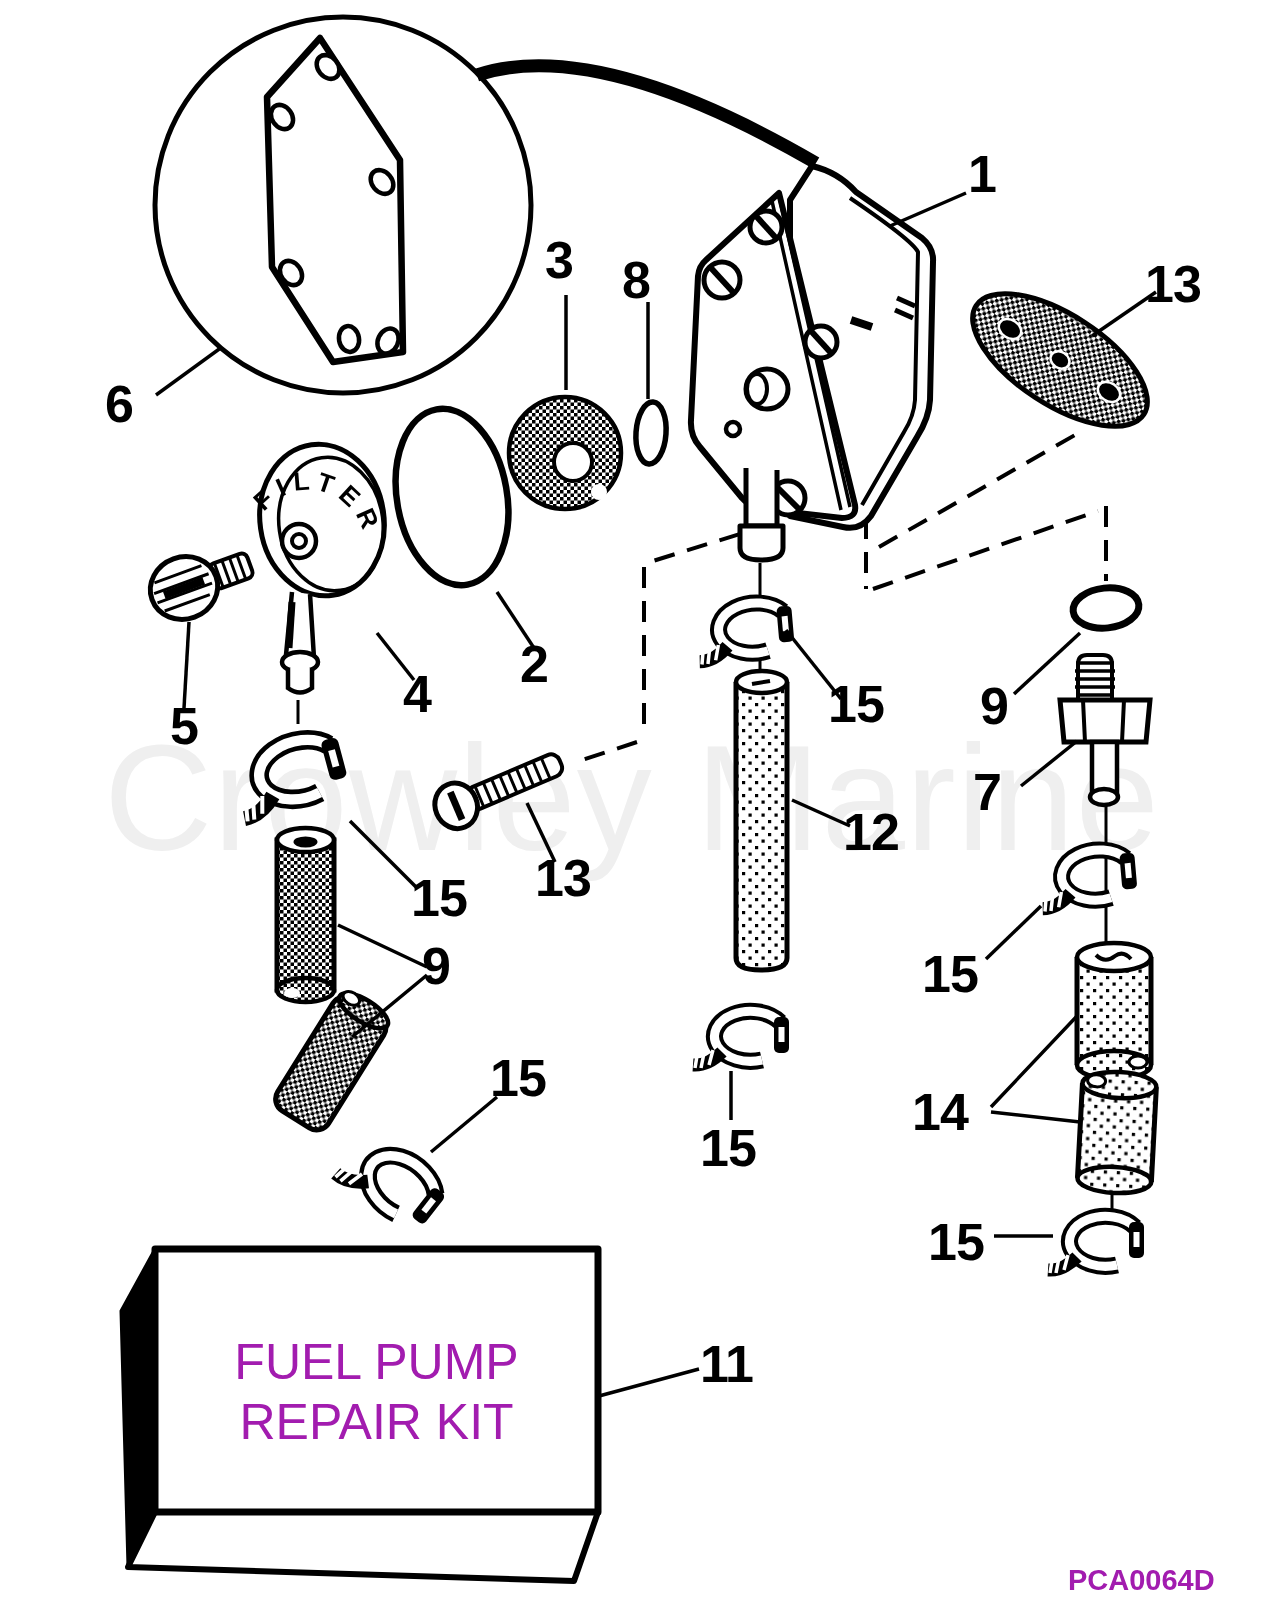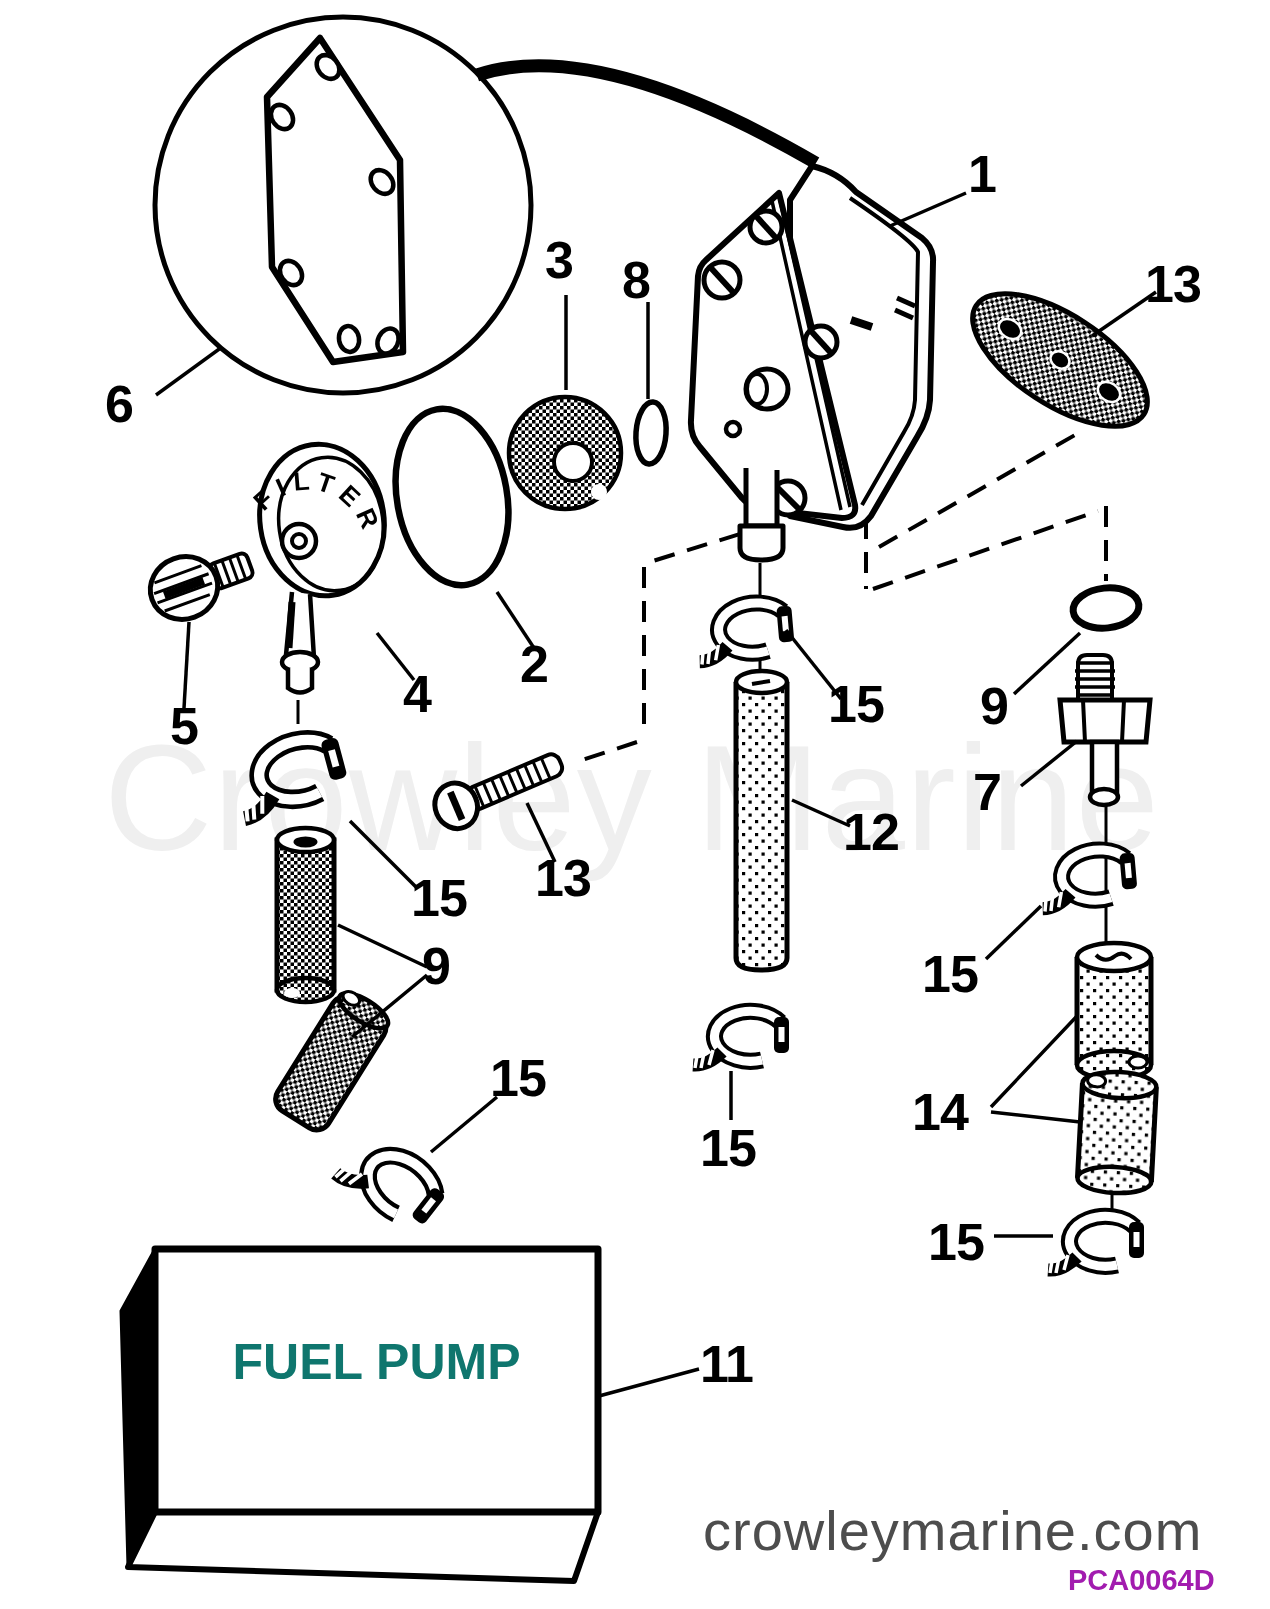--- a/index.html
+++ b/index.html
@@ -11,21 +11,21 @@
     position:absolute;left:104px;top:712px;font-size:150px;font-weight:400;
     color:#efefef;white-space:nowrap;letter-spacing:1px;z-index:1;user-select:none;
   }
   svg.diagram{position:absolute;left:0;top:0;z-index:2;}
   .label{
     position:absolute;z-index:4;font-weight:700;font-size:52px;color:#000;
     line-height:1;letter-spacing:-1px;white-space:nowrap;
   }
   #kit-text{
     position:absolute;left:155px;top:1332px;width:443px;z-index:4;
-    text-align:center;font-weight:700;font-size:50px;line-height:1.2;color:#0f766e;
+    text-align:center;font-weight:400;font-size:50px;line-height:1.2;color:#a21caf;
     letter-spacing:0px;
   }
   #site-url{
     position:absolute;left:703px;top:1498px;z-index:4;
     font-size:56px;font-weight:400;color:#4d4d4d;letter-spacing:1px;
   }
   #drawing-code{
     position:absolute;left:1068px;top:1564px;z-index:4;
     font-size:29px;font-weight:700;color:#a21caf;
   }
@@ -281,18 +281,18 @@
   <div class="label" style="left:411px;top:872px">15</div>
   <div class="label" style="left:490px;top:1052px">15</div>
   <div class="label" style="left:828px;top:678px">15</div>
   <div class="label" style="left:700px;top:1122px">15</div>
   <div class="label" style="left:922px;top:948px">15</div>
   <div class="label" style="left:928px;top:1216px">15</div>
   <div class="label" style="left:700px;top:1338px">11</div>
 
   <div id="kit-text">
     <div>FUEL PUMP</div>
+    <div>REPAIR KIT</div>
   </div>
 
-  <div id="site-url">crowleymarine.com</div>
   <div id="drawing-code">PCA0064D</div>
 
 </div>
 
 </body></html>

